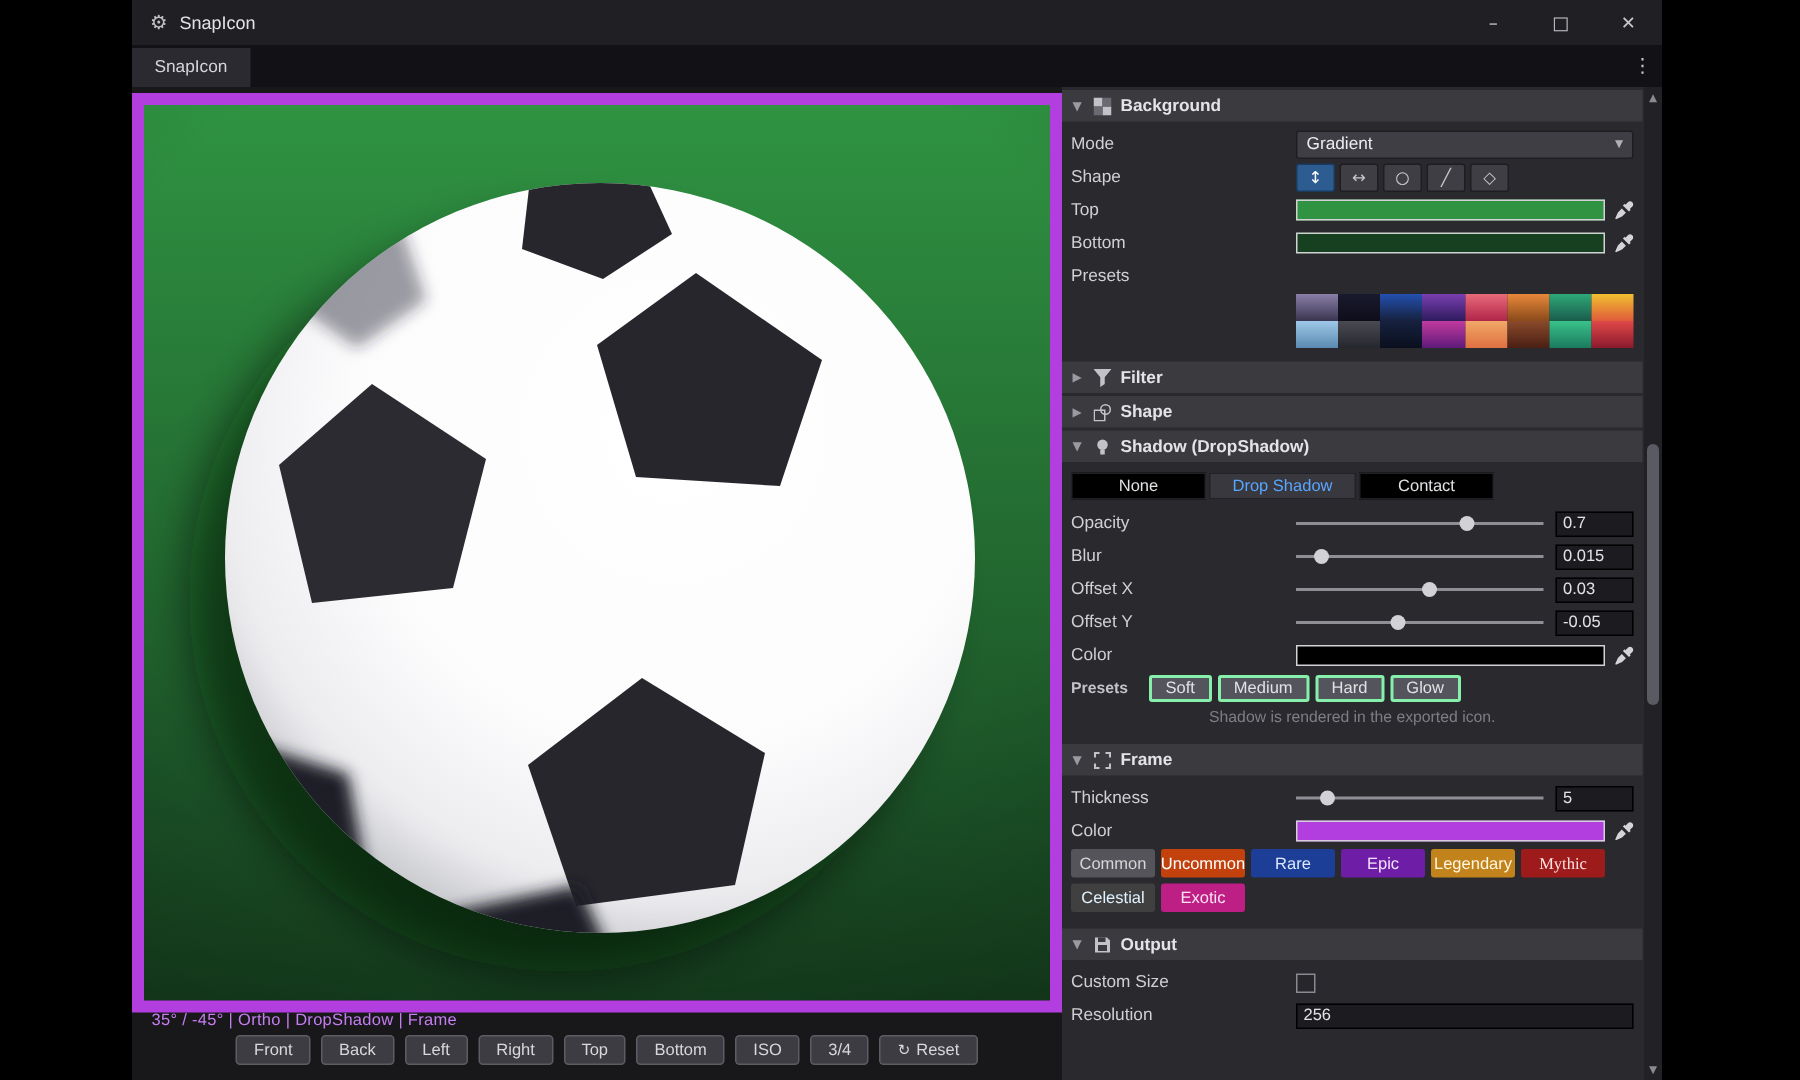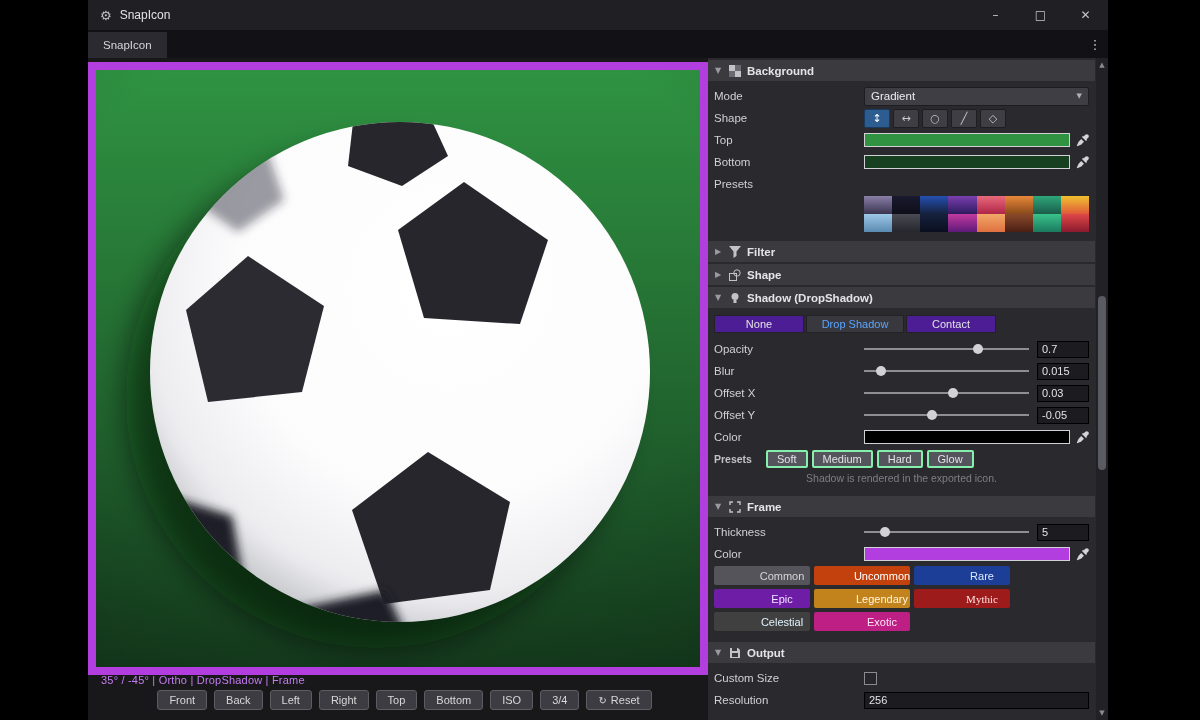--- a/index.html
+++ b/index.html
@@ -53,40 +53,40 @@
   .shape-btn.selected{background:#2d5c90;color:#fff;border-color:#1a3a60;}
   .colorbar{flex:1;height:12px;border:1px solid #d2d2d6;}
   #bar-top{background:var(--bg-top,#2f9342);}
   #bar-bottom{background:var(--bg-bottom,#16401f);}
   #bar-shadow{background:var(--shadow-color,#000);}
   #bar-frame{background:var(--frame,#b23ee0);}
   .dropper{margin-left:6px;width:13px;display:flex;flex-shrink:0;}
   .preset-grid{flex:1;display:grid;grid-template-columns:repeat(8,1fr);grid-auto-rows:18px;}
   .swatch{width:100%;}
   .mode-row{display:flex;gap:2px;margin:4px 0 6px 0;}
-  .mode-btn{height:16px;background:#4c1d95;border:1px solid #222226;color:#e2e2e6;
+  .mode-btn{height:16px;background:#000000;border:1px solid #222226;color:#e2e2e6;
     display:flex;align-items:center;justify-content:center;font-size:11px;}
   .mode-btn:nth-child(1){width:88px;}.mode-btn:nth-child(2){width:96px;text-align:right;}.mode-btn:nth-child(3){width:88px;}
   .mode-btn.active{background:#38383e;color:var(--accent,#58a6ff);}
   .slider{flex:1;height:16px;position:relative;margin-right:8px;}
   .track{position:absolute;left:0;right:0;top:7px;height:2px;background:#8e8e94;}
   .handle{position:absolute;top:3px;width:10px;height:10px;border-radius:50%;background:#d2d2d6;margin-left:-5px;}
   .valbox{width:46px;height:15px;background:#1c1c20;border:1px solid #000;color:#e2e2e6;
     font-size:11px;padding-left:4px;line-height:15px;flex-shrink:0;}
   .mini-label{font-size:10.5px;font-weight:bold;color:#c2c2c8;width:52px;flex-shrink:0;}
   .preset-btns{display:flex;gap:4px;}
   .preset-btn{background:#54545c;border:2px solid #86efac;border-radius:2px;color:#e2e2e6;
     padding:1px 9px;font-size:11px;text-align:center;}
   .hint{text-align:center;color:#7e7e86;font-size:10.5px;margin:3px 0 5px 0;}
   .checkbox{width:13px;height:13px;background:#26262b;border:1px solid #8a8a92;display:flex;
     align-items:center;justify-content:center;font-size:10px;color:#fff;box-sizing:border-box;}
   .rarity-label{margin:5px 0 1px 0;font-size:10.5px;font-weight:bold;color:#c2c2c8;}
   .rarity-wrap{display:flex;flex-wrap:wrap;gap:4px;margin:2px 0 4px 0;max-width:372px;}
   .rarity-btn{width:56px;height:19px;border-radius:2px;display:flex;align-items:center;
-    justify-content:center;font-size:11px;overflow:hidden;white-space:nowrap;flex-shrink:0;padding-left:40px;}
+    justify-content:center;font-size:11px;overflow:hidden;white-space:nowrap;flex-shrink:0;}
   .textfield{flex:1;height:15px;background:#1c1c20;border:1px solid #000;color:#e2e2e6;
     font-size:11px;padding-left:4px;line-height:15px;}
   .scrollbar{position:absolute;top:0;right:0;bottom:0;width:12px;background:#222226;}
   .scroll-arrow{position:absolute;left:0;width:12px;height:12px;font-size:7px;color:#8a8a90;
     display:flex;align-items:center;justify-content:center;font-family:"DejaVu Sans",sans-serif;}
   .scroll-arrow.up{top:1px;}
   .scroll-arrow.down{bottom:1px;}
   .scroll-thumb{position:absolute;top:238px;left:2px;width:8px;height:174px;background:#5a5a62;border-radius:4px;}
 </style>
 </head>

